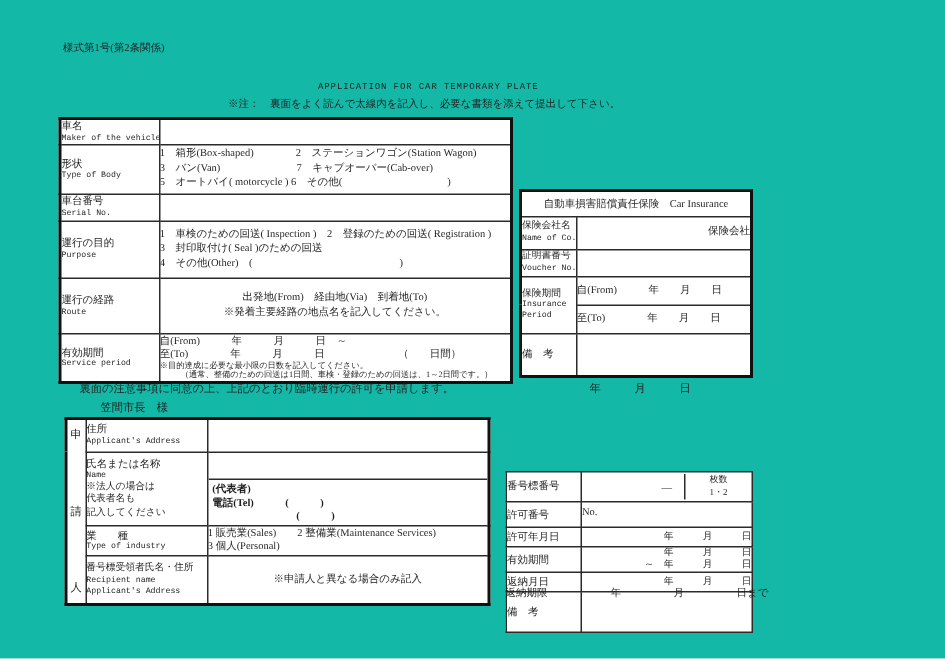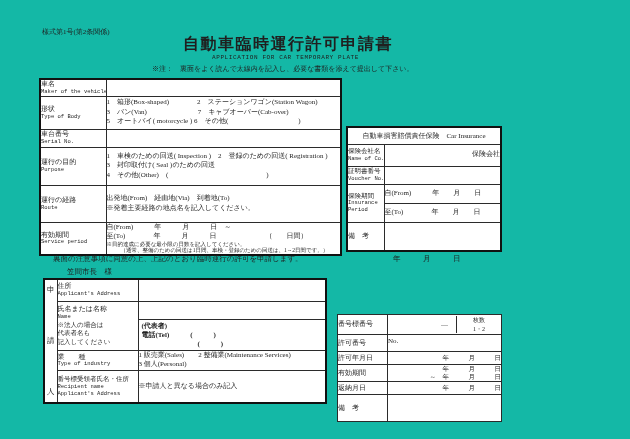--- a/index.html
+++ b/index.html
@@ -21,21 +21,21 @@
   table.thin{border:1px solid #2b2b2b;margin-top:33px;}
 
   td.lbl{}
   .ja7{font-size:7px;line-height:1.25;white-space:nowrap;}
   .ja65{font-size:6.5px;line-height:1.3;white-space:nowrap;}
   .en{font-size:5.5px;line-height:1.25;white-space:nowrap;font-family:"Liberation Mono", monospace;}
   .vline{font-size:7px;line-height:1.35;white-space:nowrap;}
   .note-s{font-size:5.5px;line-height:1.2;white-space:nowrap;}
   .pl{padding-left:5px;}
   td.valcell{padding:1px 3px;}
-  td.top{vertical-align:top;}
+  td.top{vertical-align:top;text-align:center;}
   .val-r{text-align:right;padding-right:8px;}
 
   .side{height:112px;display:flex;flex-direction:column;justify-content:space-between;
         align-items:center;font-size:7.5px;padding:3px 0;}
   .name-top{height:17px;border-bottom:1px solid #2b2b2b;}
   .name-bot{padding:2px 3px 0 3px;font-weight:bold;}
   .ins-head{text-align:center;font-size:7px;white-space:nowrap;}
   .plate-wrap{display:flex;height:100%;align-items:stretch;}
   .plate-dash{flex:1;display:flex;align-items:center;justify-content:flex-end;
               padding-right:8px;font-size:7px;}
@@ -43,21 +43,20 @@
           line-height:1.4;display:flex;flex-direction:column;justify-content:center;}
   .v6{font-size:6.5px;line-height:1.25;white-space:nowrap;}
   td.p0{padding:0;}
 </style>
 </head>
 <body>
 
 <div class="sheet">
 
   <div class="abs form-code">様式第1号(第2条関係)</div>
-  <div class="abs title">自動車臨時運行許可申請書</div>
   <div class="abs subtitle">APPLICATION FOR CAR TEMPORARY PLATE</div>
   <div class="abs note">※注：　裏面をよく読んで太線内を記入し、必要な書類を添えて提出して下さい。</div>
 
   <table class="t frame" style="left:39px;top:78px;width:303px;">
     <colgroup>
         <col style="width:66px">
         <col>
       </colgroup>
     <tbody>
         <tr style="height:16px">
@@ -264,14 +263,15 @@
       <td class="lbl ja7">返納月日</td>
       <td class="val-r v6">年　　　月　　　日</td>
     </tr>
     <tr style="height:27px">
       <td class="lbl ja7">備　考</td>
       <td></td>
     </tr>
   </tbody>
     </table>
 
+  <div class="abs deadline">返納期限　　　　　　年　　　　　月　　　　　日まで</div>
 
 </div>
 
 </body></html>

